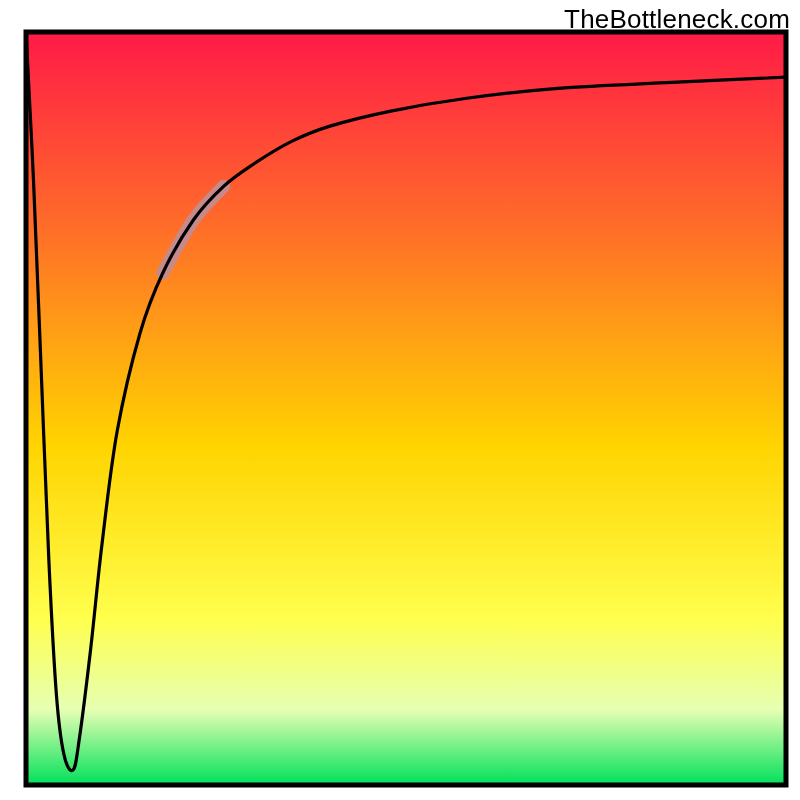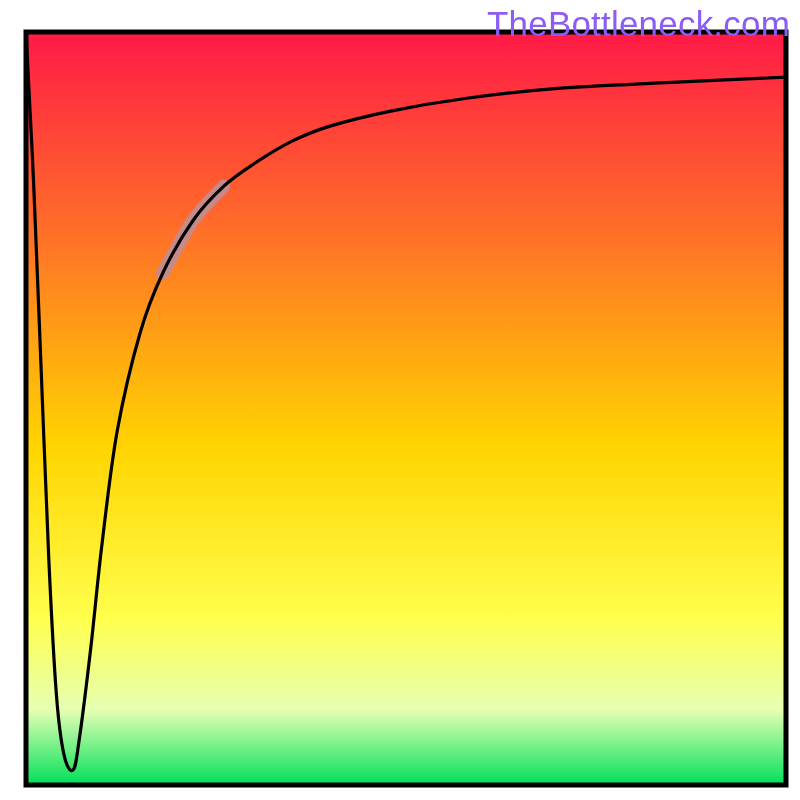--- a/index.html
+++ b/index.html
@@ -13,22 +13,22 @@
   }
   .stage {
     position: relative;
     width: 800px;
     height: 800px;
   }
   .attribution {
     position: absolute;
     top: 4px;
     right: 10px;
-    font-size: 35px;
-    color: #8b5cf6;
+    font-size: 26px;
+    color: #000000;
     font-weight: 400;
     letter-spacing: 0.2px;
   }
   svg {
     position: absolute;
     left: 0;
     top: 0;
   }
 </style>
 </head>

